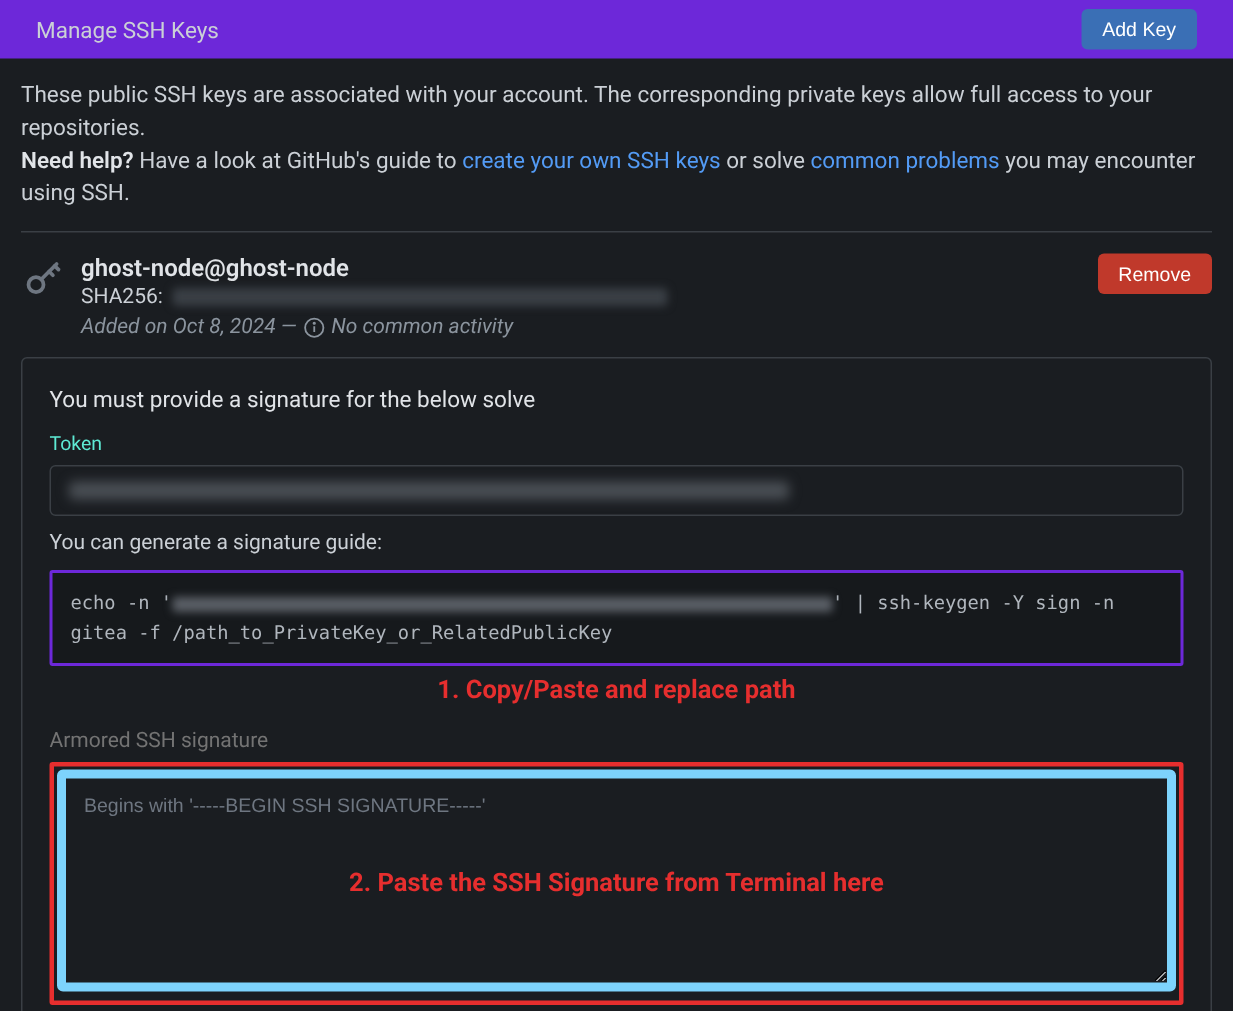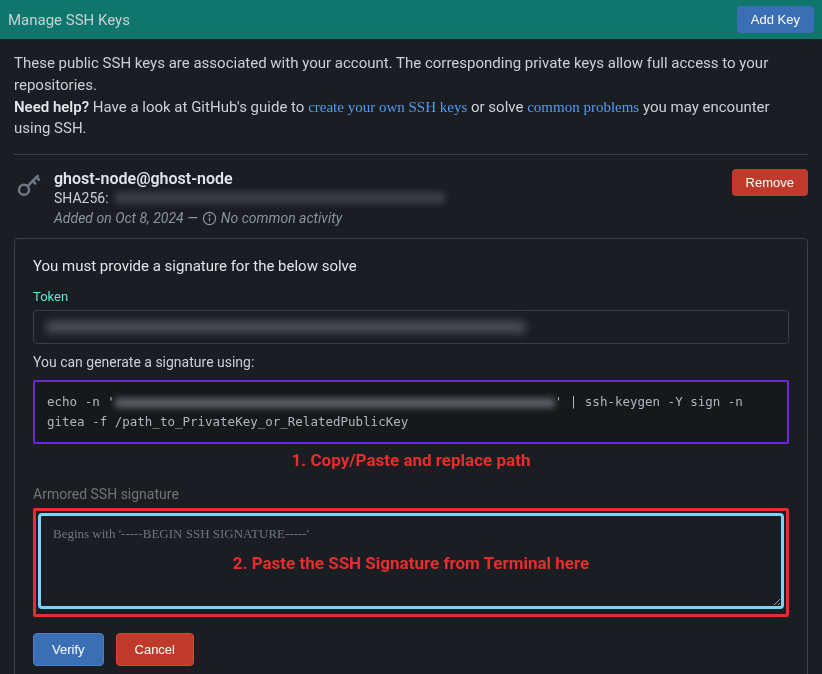--- a/index.html
+++ b/index.html
@@ -13,22 +13,22 @@
       font-family: -apple-system, BlinkMacSystemFont, "Segoe UI", Roboto, sans-serif;
       font-size: 14px;
       width: 822px;
       height: 674px;
       overflow: hidden;
     }
     .header {
       display: flex;
       justify-content: space-between;
       align-items: center;
-      padding: 6px 8px;
-      background: #0f766e;
+      padding: 6px 24px;
+      background: #6d28d9;
     }
     .header-title {
       color: #cbd0d6;
       font-size: 15px;
       font-weight: 400;
     }
     .btn {
       padding: 6px 14px;
       border-radius: 4px;
       border: none;
@@ -51,21 +51,20 @@
       line-height: 1.45;
       color: #cbd0d6;
     }
     .intro strong {
       color: #e1e4e8;
       font-weight: 600;
     }
     .link {
       color: #539bf5;
       text-decoration: none;
-      font-family: Liberation Serif, serif;
     }
     .divider {
       border: none;
       border-top: 1px solid #3a3f45;
       margin: 14px 0;
     }
     .key-row {
       display: flex;
       align-items: flex-start;
       gap: 10px;
@@ -184,27 +183,27 @@
       margin-top: 16px;
     }
     .sig-wrap {
       border: 3px solid #e62e2e;
       border-radius: 2px;
       padding: 2px;
       position: relative;
     }
     .sig-textarea {
       width: 100%;
-      height: 96px;
+      height: 148px;
       background: #1a1d21;
-      border: 3px solid #7dd3fc;
+      border: 6px solid #7dd3fc;
       border-radius: 4px;
       padding: 10px 12px;
       color: #cbd0d6;
-      font-family: Liberation Serif, serif;
+      font-family: Liberation Sans, sans-serif;
       font-size: 13px;
       resize: vertical;
     }
     .sig-textarea::placeholder {
       color: #6e7681;
     }
     .sig-annotation {
       position: absolute;
       left: 0;
       right: 0;
@@ -282,21 +281,21 @@
   </div>
 
   <div class="panel">
     <div class="panel-heading">You must provide a signature for the below solve</div>
 
     <label class="label">Token</label>
     <div class="token-box">
       <span class="blur"></span>
     </div>
 
-    <div class="generate-note">You can generate a signature using:</div>
+    <div class="generate-note">You can generate a signature guide:</div>
 
     <div class="code-block"><span>echo -n '</span><span class="blur-inline"></span><span>' | ssh-keygen -Y sign -n gitea -f /path_to_PrivateKey_or_RelatedPublicKey</span></div>
 
     <div class="annotation">1. Copy/Paste and replace path</div>
 
     <div class="sig-label">Armored SSH signature</div>
     <div class="sig-wrap">
       <textarea class="sig-textarea" placeholder="Begins with '-----BEGIN SSH SIGNATURE-----'" style=""></textarea>
       <div class="sig-annotation">2. Paste the SSH Signature from Terminal here</div>
     </div>

